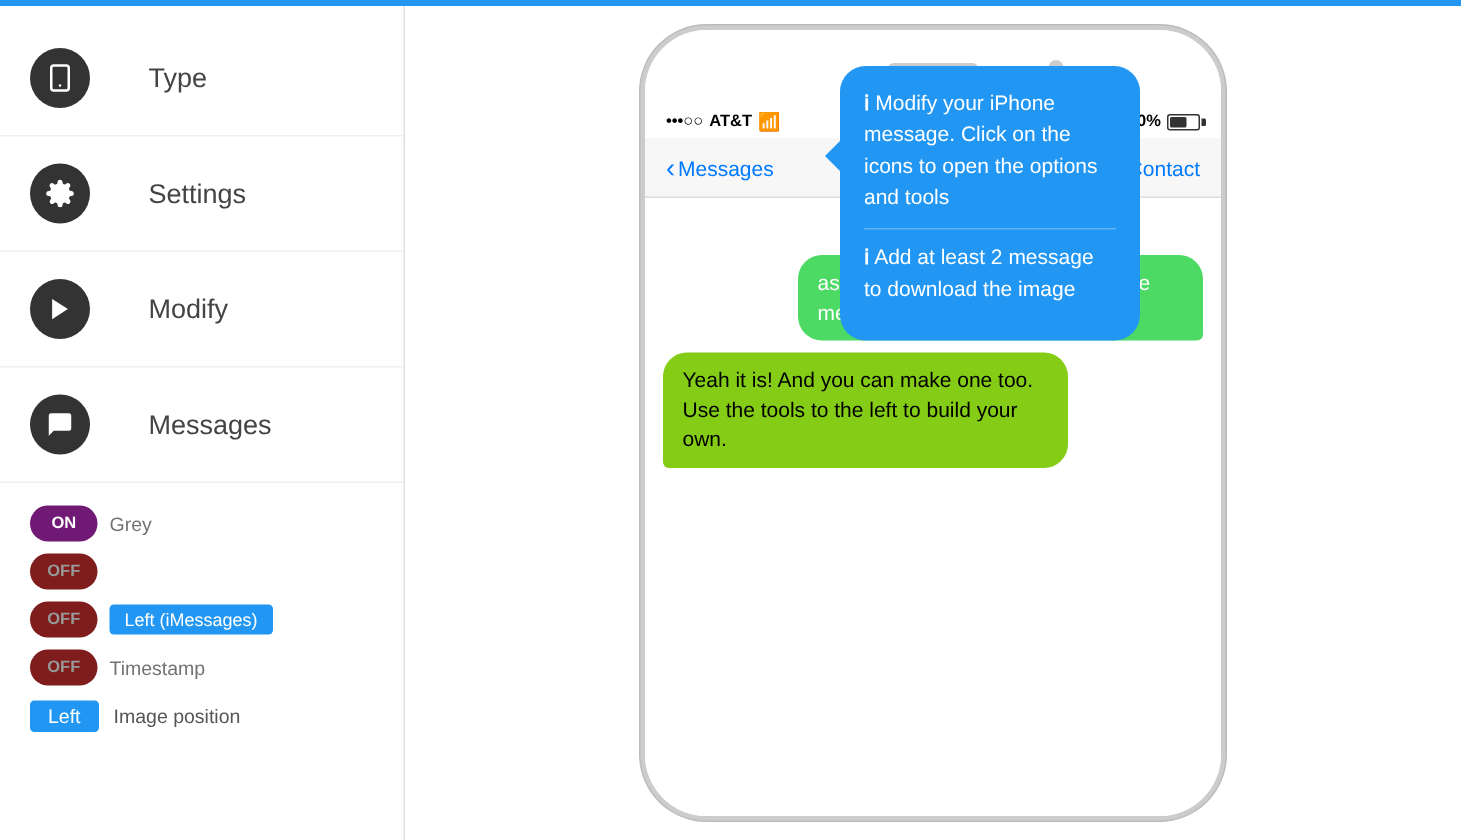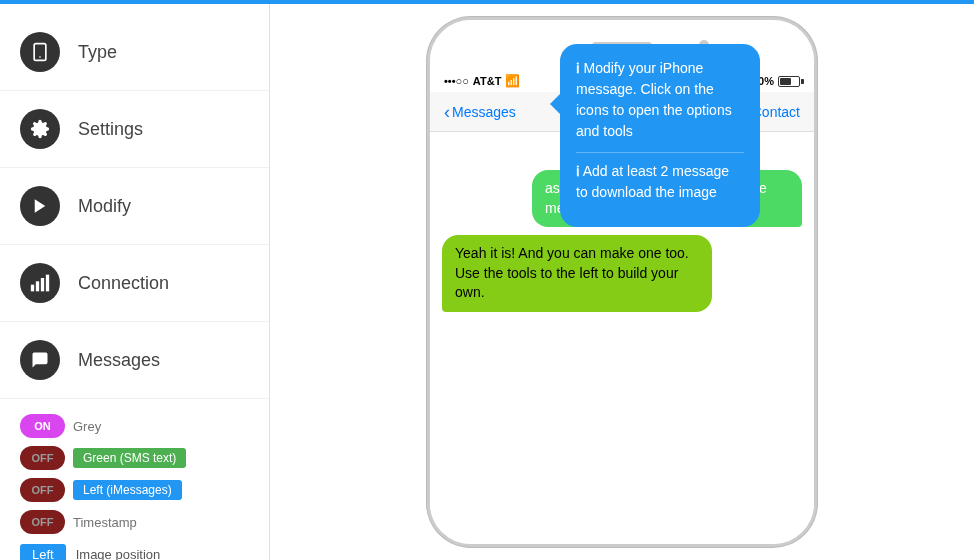--- a/index.html
+++ b/index.html
@@ -32,20 +32,21 @@
       flex-shrink: 0;
       position: relative;
     }
 
     .sidebar-item {
       display: flex;
       align-items: center;
       padding: 18px 20px;
       cursor: pointer;
       border-bottom: 1px solid #f0f0f0;
+      gap: 21px;
     }
 
     .sidebar-icon {
       width: 40px;
       height: 40px;
       border-radius: 50%;
       background: #333;
       display: flex;
       align-items: center;
       justify-content: center;
@@ -77,21 +78,21 @@
       border: none;
       cursor: pointer;
       font-size: 11px;
       font-weight: bold;
       color: white;
       display: flex;
       align-items: center;
       justify-content: center;
       flex-shrink: 0;
     }
-    .toggle-on { background: #d946ef; }
+    .toggle-on { background: #701a75; }
     .toggle-off { background: #7f1d1d; color: #999; }
 
     .toggle-label {
       margin-left: 8px;
       font-size: 13px;
       color: #737373;
     }
 
     .color-badge {
       margin-left: 8px;
@@ -366,51 +367,39 @@
 
     <div class="sidebar-item">
       <div class="sidebar-icon">
         <svg width="18" height="18" viewBox="0 0 24 24">
             <polygon points="5,3 19,12 5,21" fill="white"></polygon>
           </svg>
       </div>
       <span class="sidebar-label">Modify</span>
     </div>
 
-    <div class="sidebar-item">
-      <div class="sidebar-icon">
-        <svg width="20" height="20" viewBox="0 0 24 24">
-          <rect x="1" y="14" width="4" height="8" fill="white"></rect>
-          <rect x="7" y="10" width="4" height="12" fill="white"></rect>
-          <rect x="13" y="6" width="4" height="16" fill="white"></rect>
-          <rect x="19" y="2" width="4" height="20" fill="white"></rect>
-        </svg>
-      </div>
-      <span class="sidebar-label">Connection</span>
-    </div>
 
     <div class="sidebar-item">
       <div class="sidebar-icon">
         <svg width="20" height="20" viewBox="0 0 24 24">
             <path d="M21 15a2 2 0 0 1-2 2H7l-4 4V5a2 2 0 0 1 2-2h14a2 2 0 0 1 2 2z" fill="white"></path>
           </svg>
       </div>
       <span class="sidebar-label">Messages</span>
     </div>
 
     <div class="toggle-section">
 
       <div class="toggle-row">
         <button class="toggle-btn toggle-on">ON</button>
         <span class="toggle-label">Grey</span>
       </div>
 
       <div class="toggle-row">
         <button class="toggle-btn toggle-off">OFF</button>
-        <span class="color-badge badge-green">Green (SMS text)</span>
       </div>
 
       <div class="toggle-row">
         <button class="toggle-btn toggle-off">OFF</button>
         <span class="color-badge badge-blue">Left (iMessages)</span>
       </div>
 
       <div class="toggle-row">
         <button class="toggle-btn toggle-off">OFF</button>
         <span class="toggle-label">Timestamp</span>

